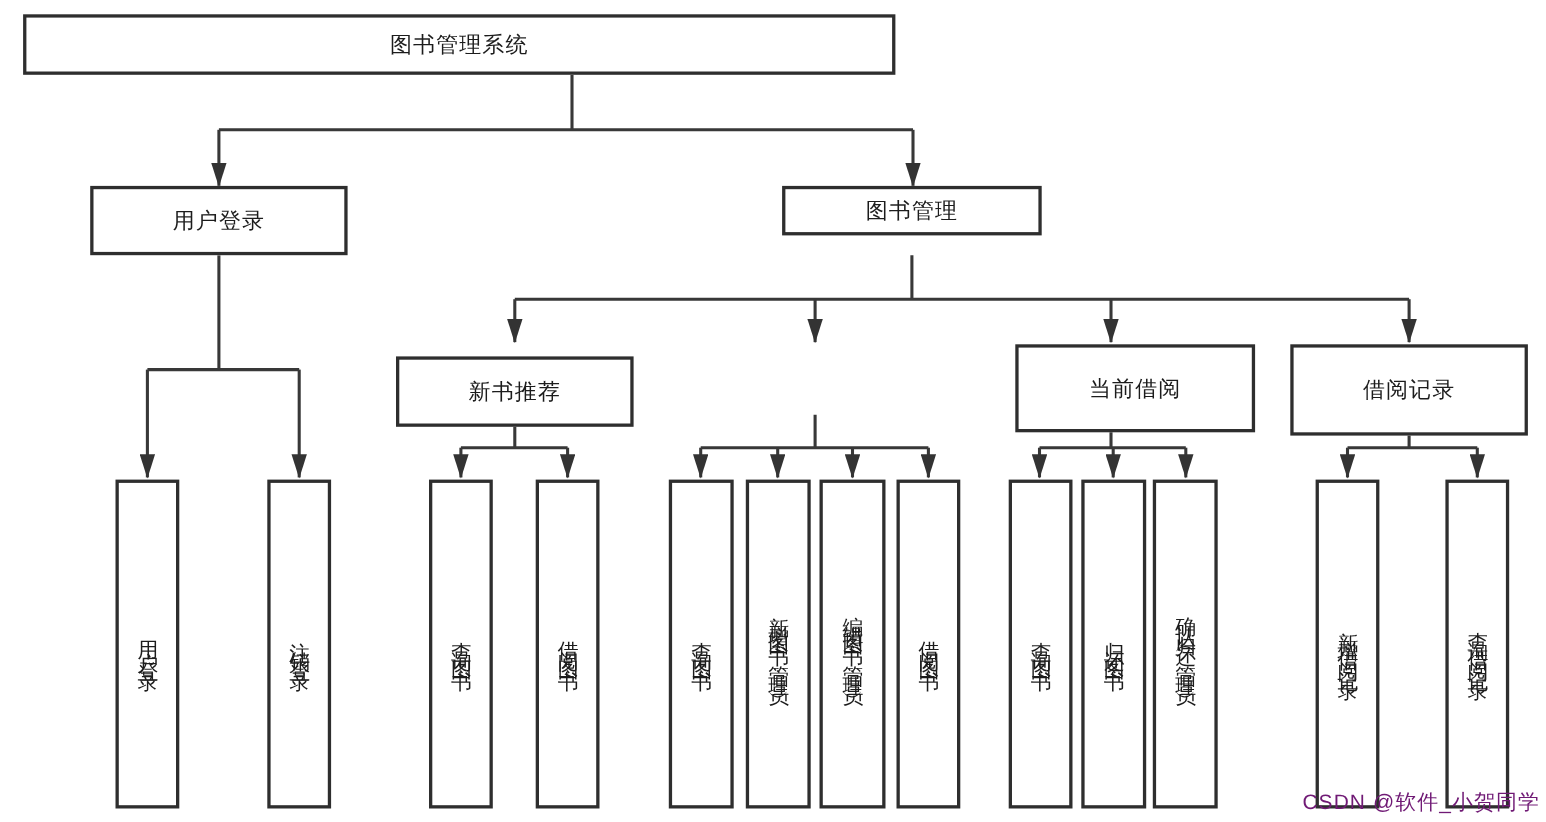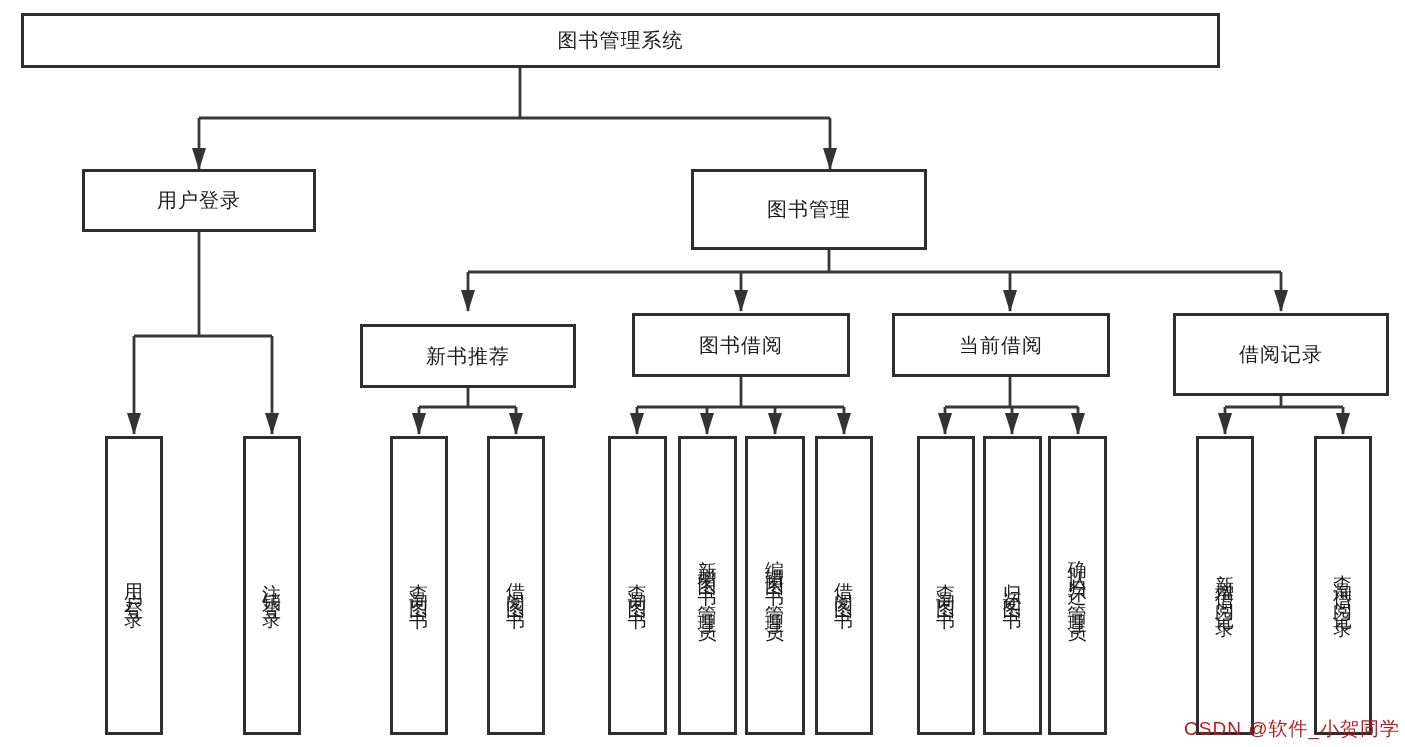--- a/index.html
+++ b/index.html
@@ -36,21 +36,21 @@
     text-orientation: mixed;
     font-size: 19px;
     letter-spacing: 9px;
     white-space: normal;
     line-height: 1;
   }
   #watermark {
     position: absolute;
     right: 5px;
     bottom: 5px;
-    color: #b91c1c;
+    color: #701a75;
     font-size: 19px;
     letter-spacing: 1px;
     z-index: 5;
   }
 </style>
 </head>
 <body>
 
 <div id="canvas">
 
@@ -90,28 +90,27 @@
       <path d="M945 407 V434" marker-end="url(#arr)"></path>
       <path d="M1012 407 V434" marker-end="url(#arr)"></path>
       <path d="M1078 407 V434" marker-end="url(#arr)"></path>
 
       <path d="M1281 377 V407 M1225 407 H1343"></path>
       <path d="M1225 407 V434" marker-end="url(#arr)"></path>
       <path d="M1343 407 V434" marker-end="url(#arr)"></path>
     </g>
   </svg>
 
-  <div class="node" style="left:21px; top:13px; width:1199px; height:55px">图书管理系统</div>
+  <div class="node" style="left:21px; top:13px; width:793px; height:55px">图书管理系统</div>
 
   <div class="node" style="left:82px; top:169px; width:234px; height:63px">用户登录</div>
-  <div class="node" style="left:691px; top:169px; width:236px; height:81px">图书管理</div>
+  <div class="node" style="left:711px; top:169px; width:236px; height:45px">图书管理</div>
 
   <div class="node" style="left:360px; top:324px; width:216px; height:64px">新书推荐</div>
-  <div class="node" style="left:632px; top:313px; width:218px; height:64px">图书借阅</div>
-  <div class="node" style="left:892px; top:313px; width:218px; height:64px">当前借阅</div>
+  <div class="node" style="left:923px; top:313px; width:218px; height:80px">当前借阅</div>
   <div class="node" style="left:1173px; top:313px; width:216px; height:83px">借阅记录</div>
 
   <div class="node v" style="left:105px; top:436px; width:58px; height:299px">用户登录</div>
   <div class="node v" style="left:243px; top:436px; width:58px; height:299px">注销登录</div>
 
   <div class="node v" style="left:390px; top:436px; width:58px; height:299px">查询图书</div>
   <div class="node v" style="left:487px; top:436px; width:58px; height:299px">借阅图书</div>
 
   <div class="node v" style="left:608px; top:436px; width:59px; height:299px">查询图书</div>
   <div class="node v" style="left:678px; top:436px; width:59px; height:299px">新增图书（管理员）</div>

